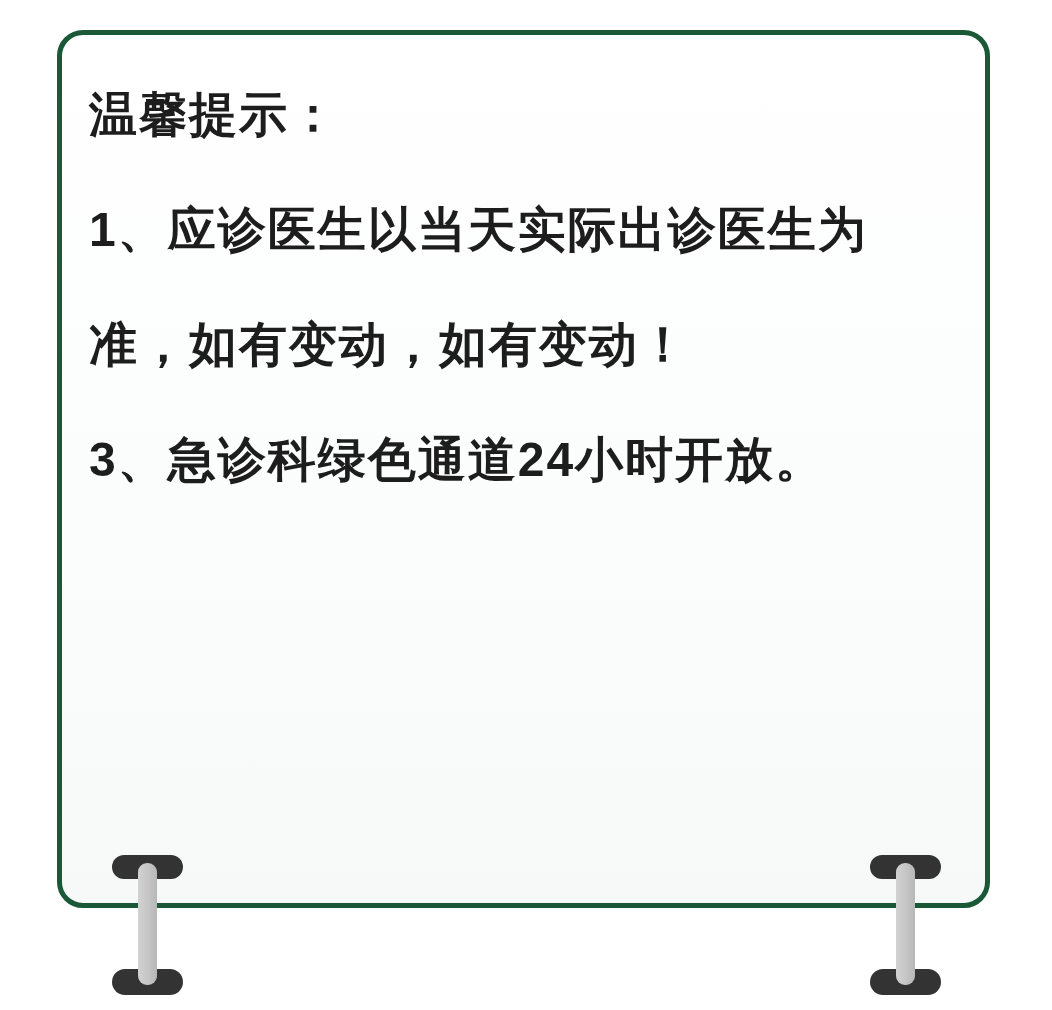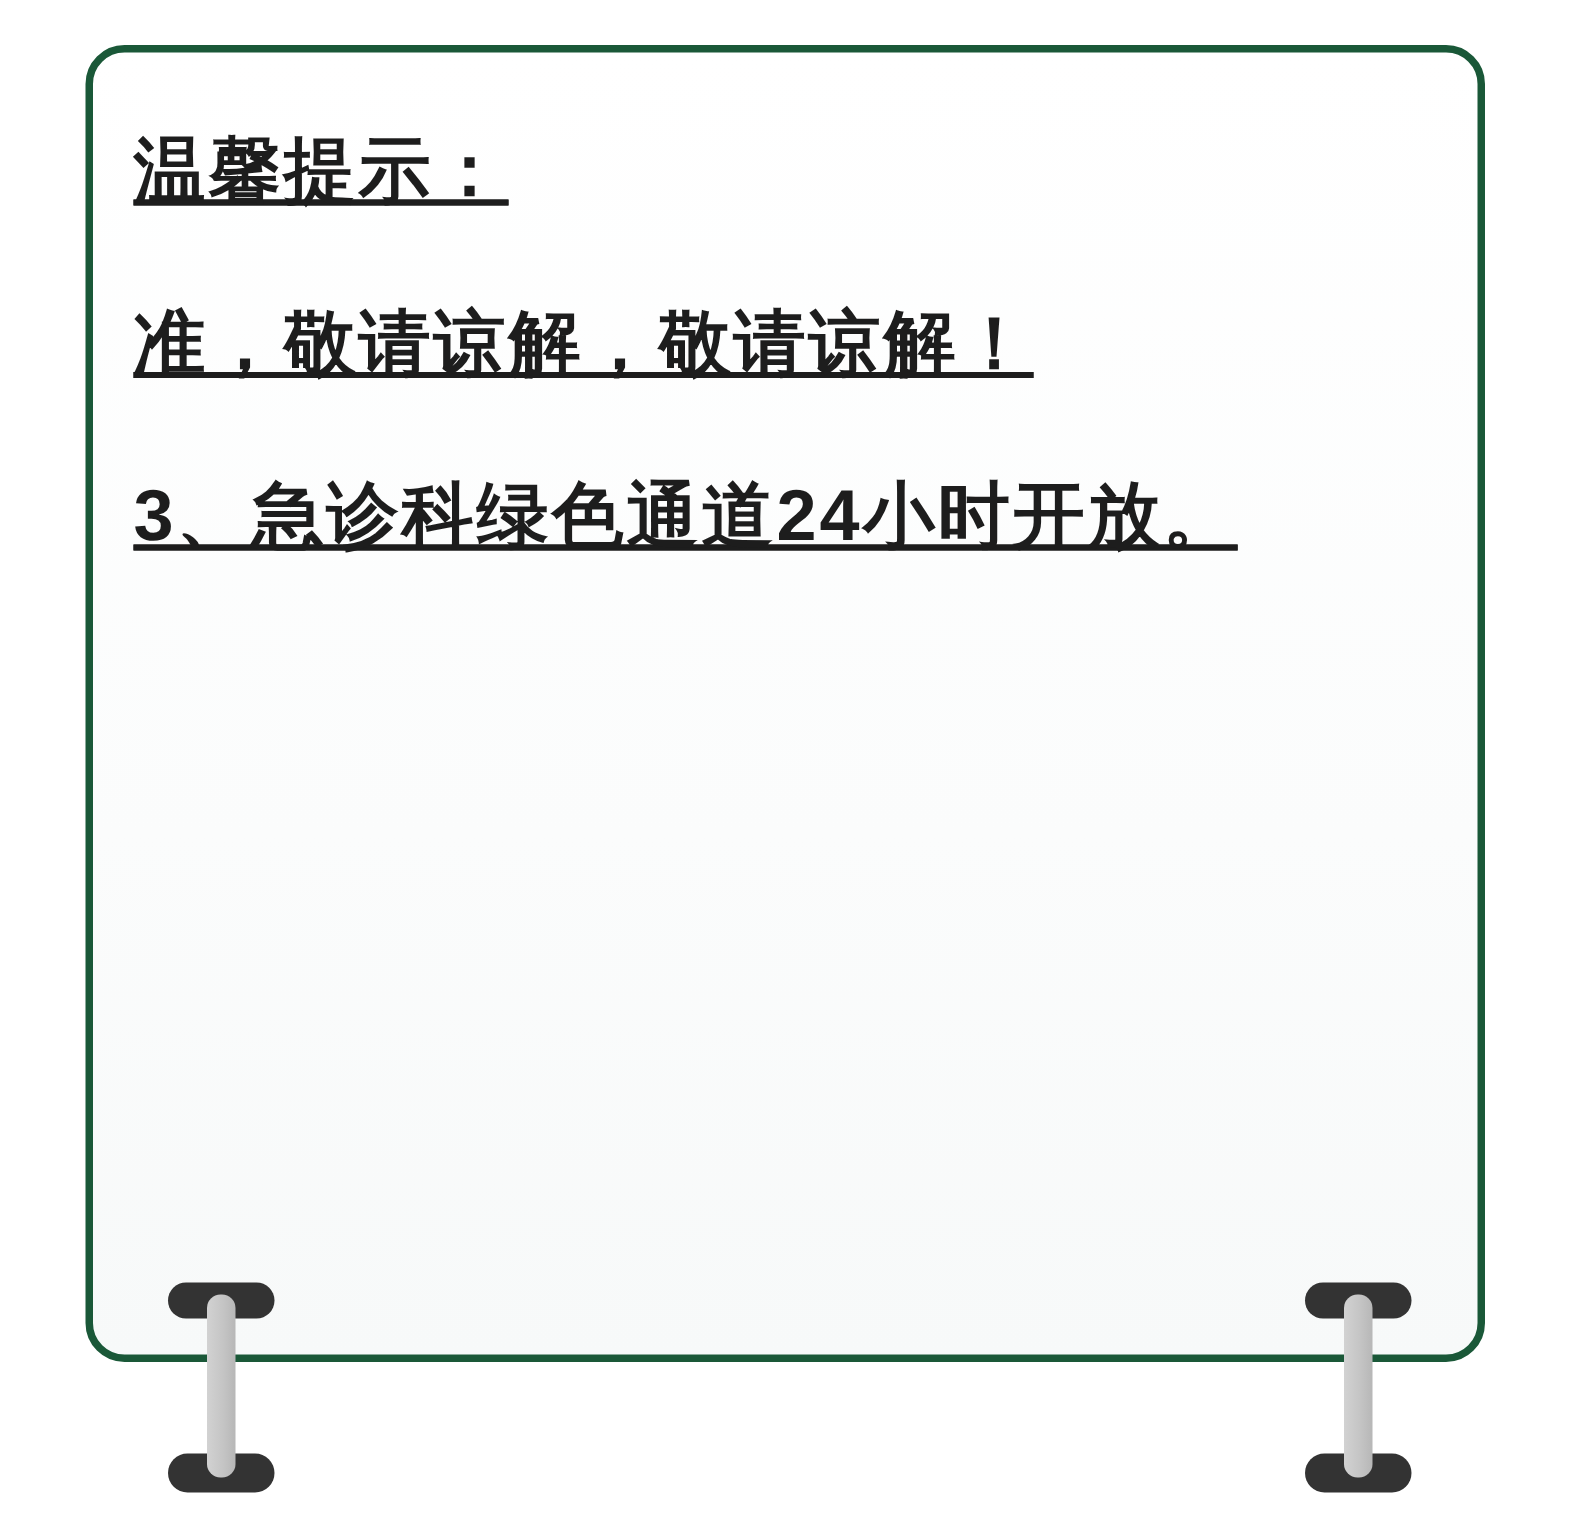--- a/index.html
+++ b/index.html
@@ -2,21 +2,21 @@
 <html style="--c-border: #1a5838; --c-text: #1d1d1d; --c-stand-dark: #333333; --c-stand-light: #c5c5c5; --c-page-bg: #ffffff;"><head>
 <meta charset="utf-8">
 <style>
   :root {
     --c-border: #1a5838;
     --c-text: #1d1d1d;
     --c-stand-dark: #333333;
     --c-stand-light: #c5c5c5;
     --c-page-bg: #ffffff;
   }
-  * { margin: 0; padding: 0; box-sizing: border-box; text-decoration: underline; }
+  * { margin: 0; padding: 0; box-sizing: border-box; }
   html, body {
     width: 1052px; height: 1010px;
     background: var(--c-page-bg);
     font-family: "Liberation Sans", sans-serif;
     overflow: hidden;
   }
   .stage {
     position: relative;
     width: 1052px; height: 1010px;
   }
@@ -68,21 +68,22 @@
     z-index: 3;
   }
 </style>
 </head>
 <body>
 
 <div class="stage">
 
   <div class="board">
     <div class="title">温馨提示：</div>
-    <div class="line">准，敬请谅解，敬请谅解！</div>
+    <div class="line">1、应诊医生以当天实际出诊医生为</div>
+    <div class="line">准，如有变动，如有变动！</div>
     <div class="line">3、急诊科绿色通道24小时开放。</div>
   </div>
 
   <div class="leg leg-left">
     <div class="clamp top"></div>
     <div class="clamp bottom"></div>
     <div class="pole"></div>
   </div>
 
   <div class="leg leg-right">

